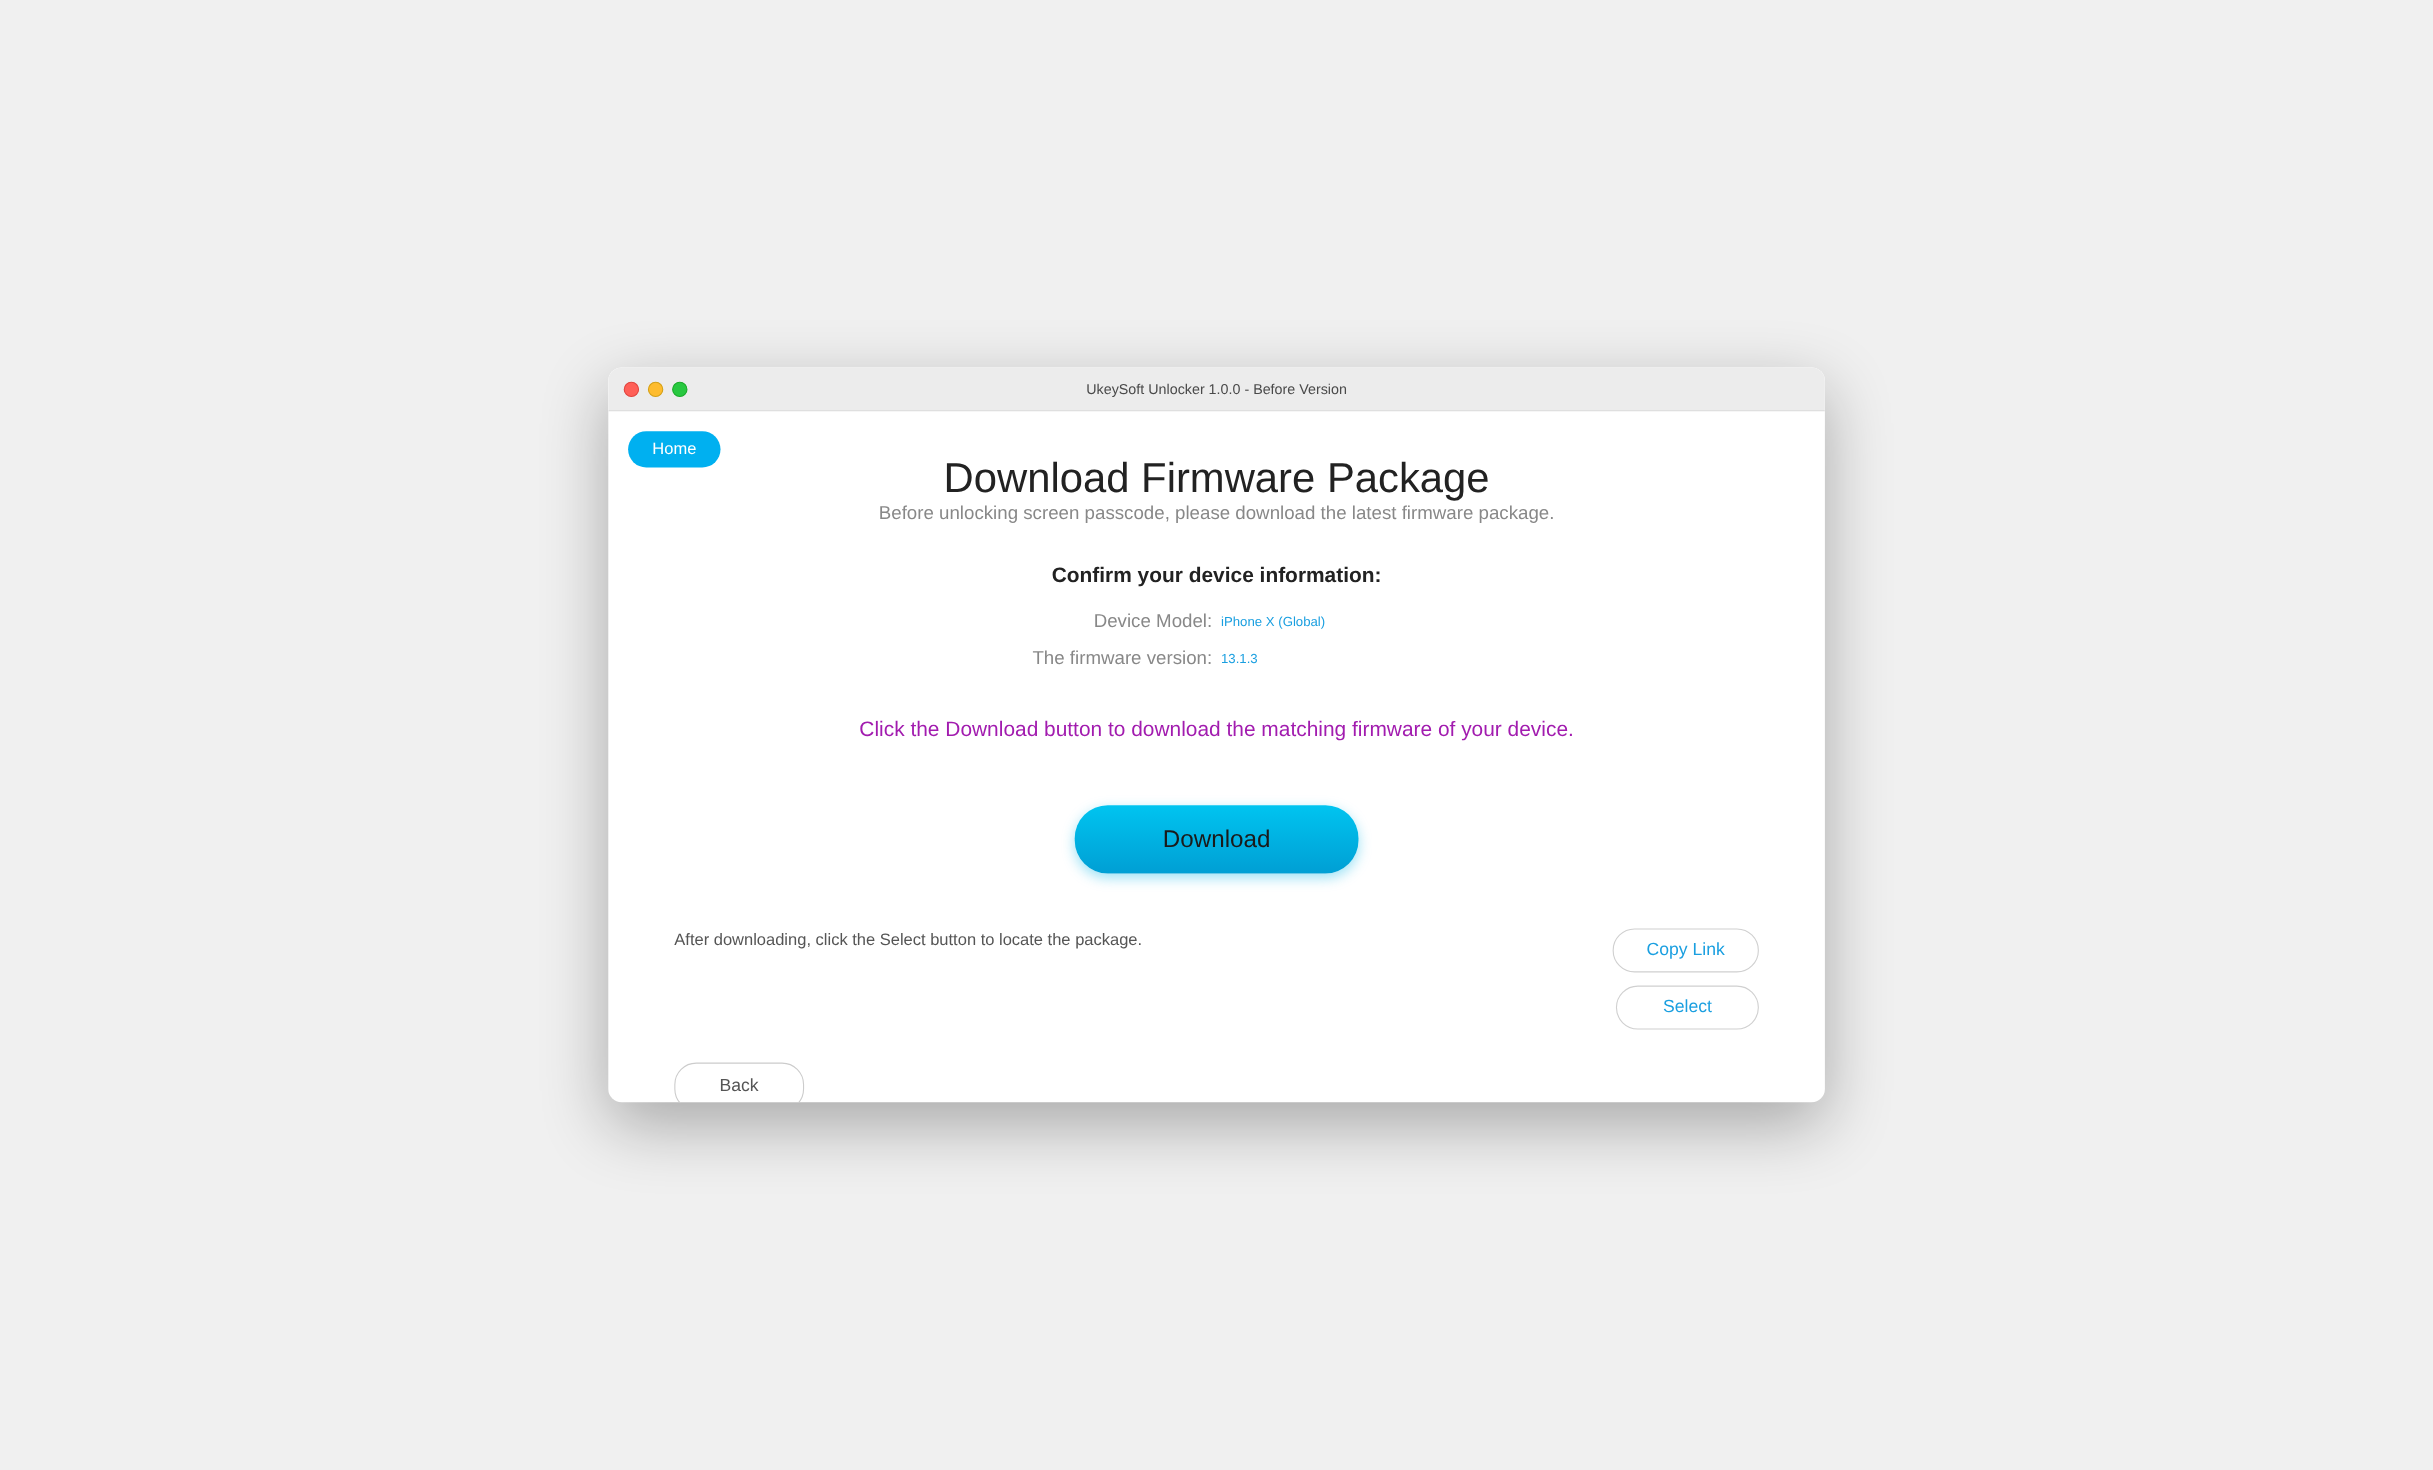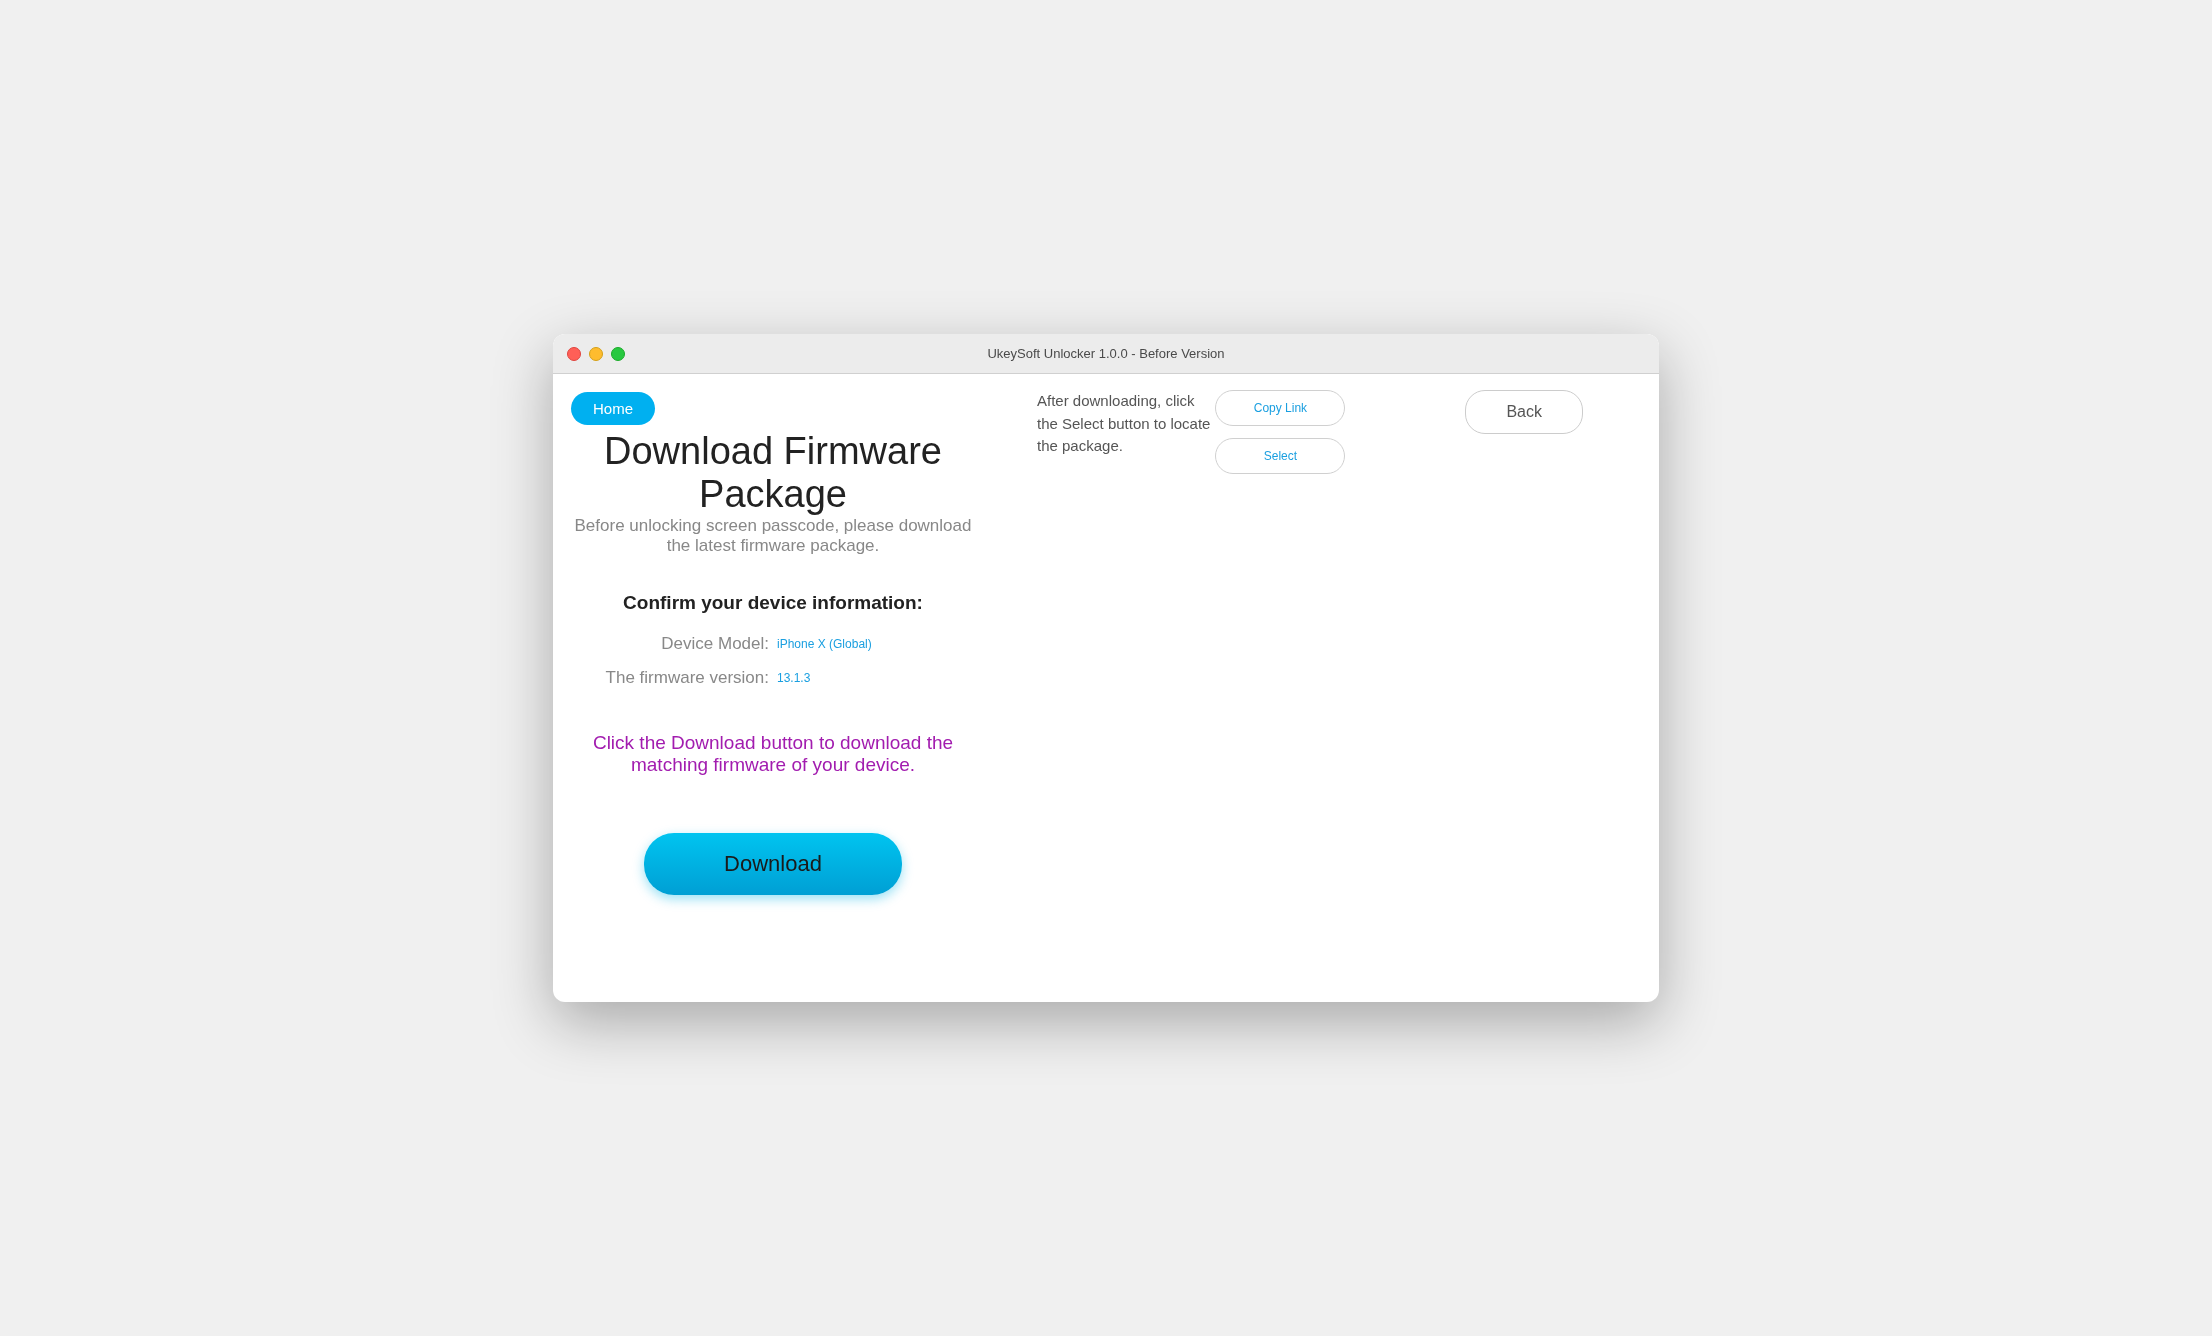--- a/index.html
+++ b/index.html
@@ -61,22 +61,22 @@
 
     .title-bar-text {
       font-size: 13px;
       color: #4a4a4a;
       font-weight: 500;
     }
 
     .content {
       flex: 1;
       display: flex;
-      flex-direction: row;
-      padding: 16px;
+      flex-direction: column;
+      padding: 0;
       position: relative;
       overflow: hidden;
     }
 
     .home-button {
       position: absolute;
       top: 18px;
       left: 18px;
       background: #00b0f0;
       color: white;
@@ -191,21 +191,21 @@
       gap: 12px;
       align-items: flex-end;
     }
 
     .outline-button {
       background: white;
       color: #1a9fe0;
       border: 1.5px solid #d0d0d0;
       border-radius: 20px;
       padding: 10px 30px;
-      font-size: 12px;
+      font-size: 16px;
       cursor: pointer;
       min-width: 130px;
       text-align: center;
     }
 
     .back-section {
       padding: 0 60px 30px 60px;
     }
 
     .back-button {

